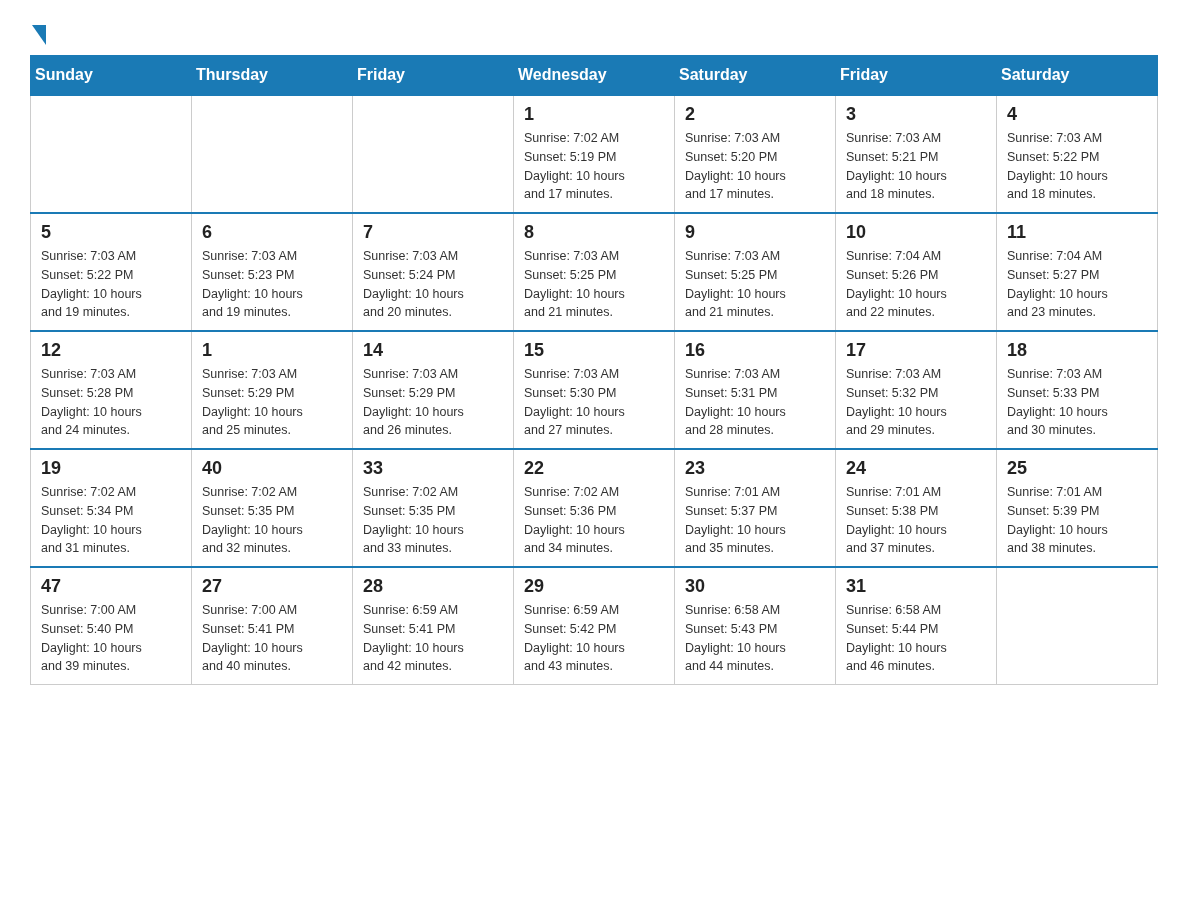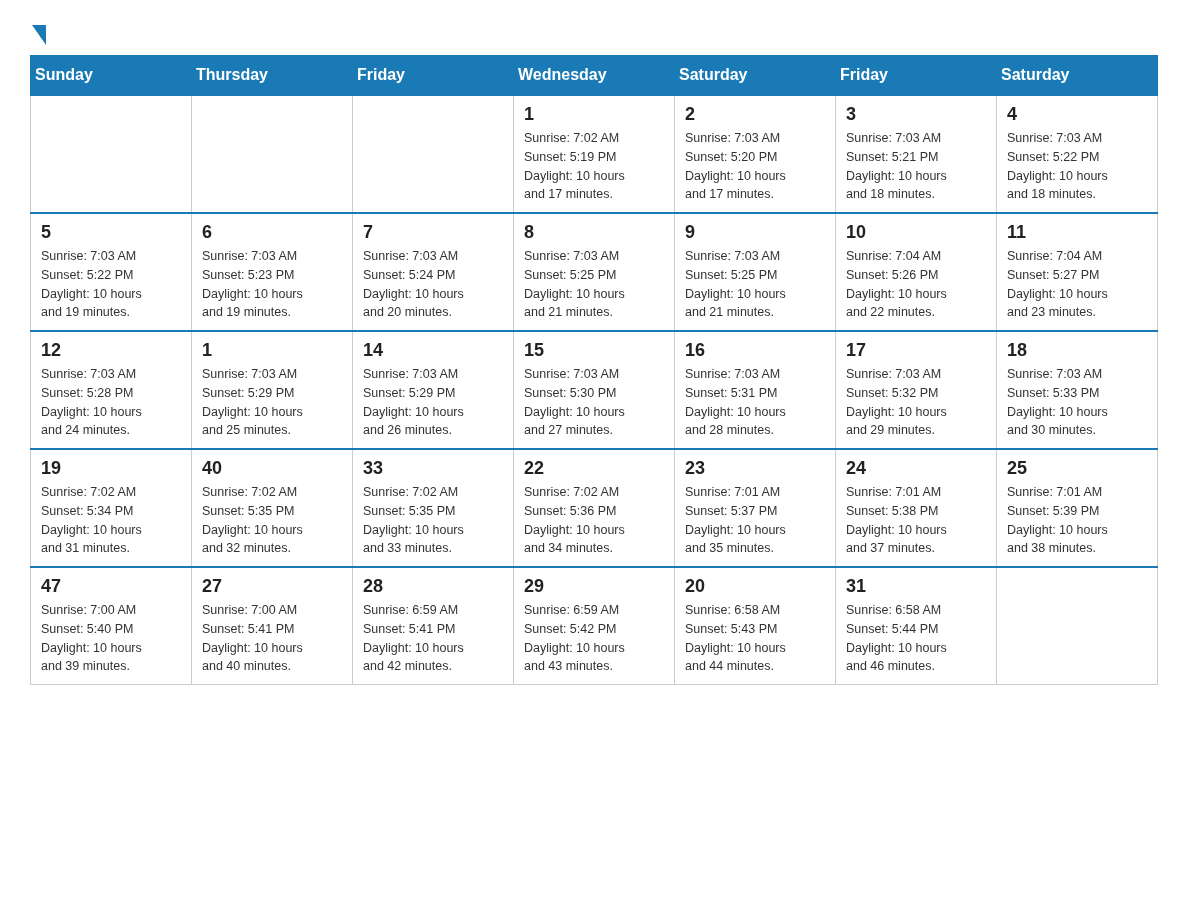--- a/index.html
+++ b/index.html
@@ -336,21 +336,21 @@
 and 42 minutes.</div>
         </td>
         <td>
           <div class="day-number">29</div>
           <div class="day-info" style="white-space: pre-line;">Sunrise: 6:59 AM
 Sunset: 5:42 PM
 Daylight: 10 hours
 and 43 minutes.</div>
         </td>
         <td>
-          <div class="day-number">20</div>
+          <div class="day-number">30</div>
           <div class="day-info" style="white-space: pre-line;">Sunrise: 6:58 AM
 Sunset: 5:43 PM
 Daylight: 10 hours
 and 44 minutes.</div>
         </td>
         <td>
           <div class="day-number">31</div>
           <div class="day-info" style="white-space: pre-line;">Sunrise: 6:58 AM
 Sunset: 5:44 PM
 Daylight: 10 hours

